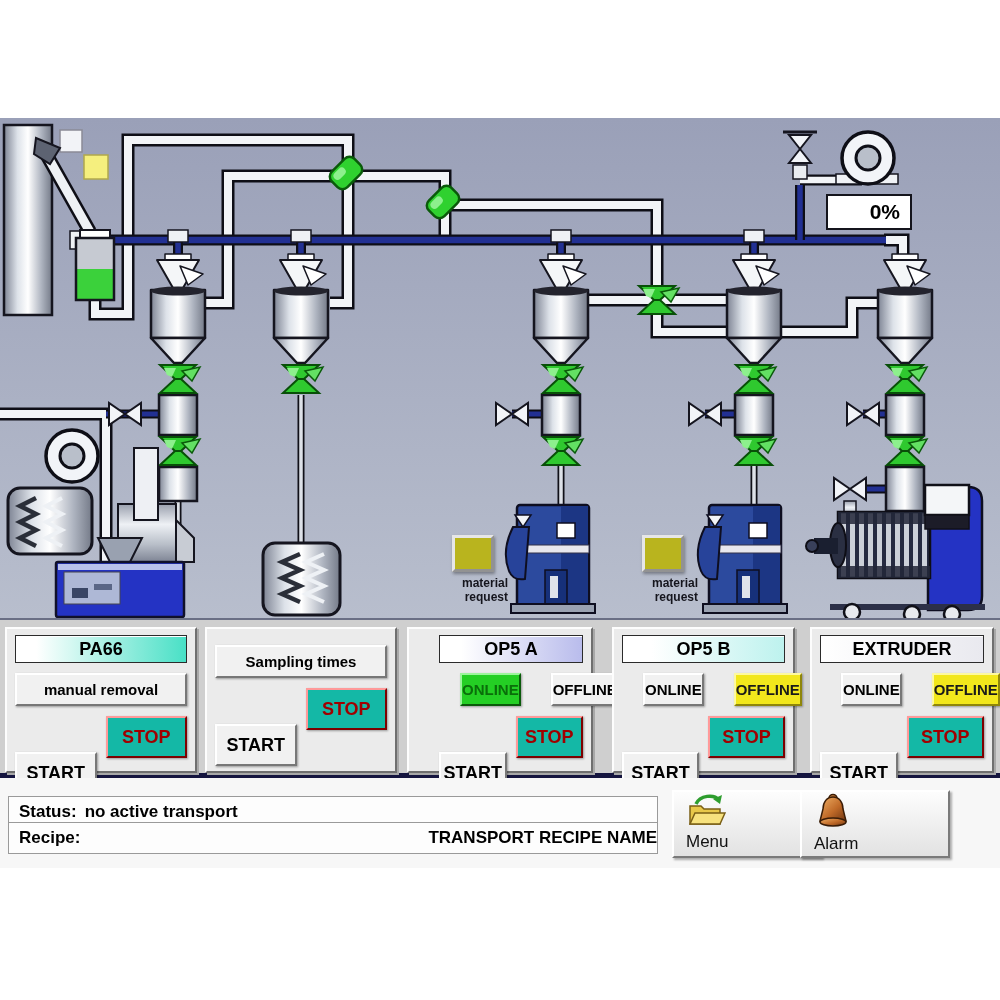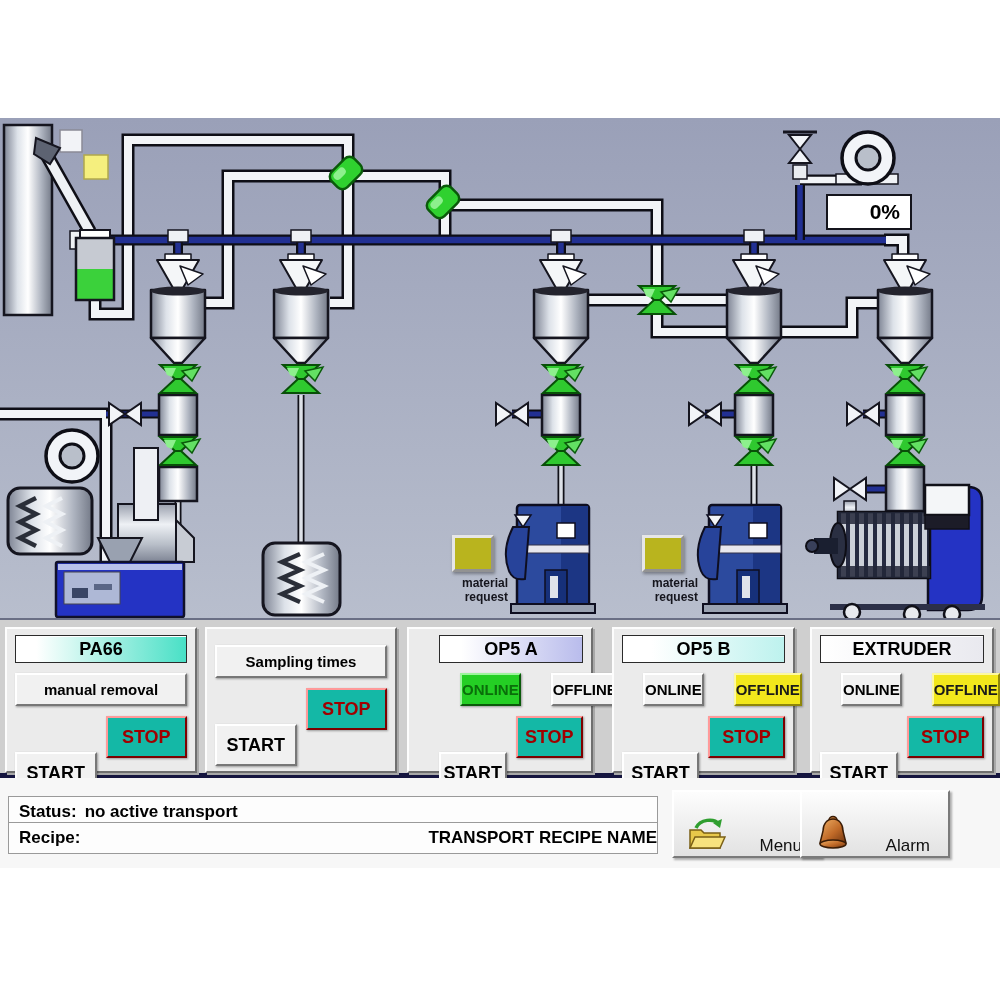--- a/index.html
+++ b/index.html
@@ -50,21 +50,21 @@
   
   .statusbar{position:absolute;left:0;top:778px;width:1000px;height:90px;background:#f7f7f7;}
   .field{position:absolute;left:8px;width:650px;background:#fdfdfd;border:1px solid #9a9a9a;
          font:bold 17px "Liberation Sans",sans-serif;color:#000;padding-left:10px;
          display:flex;align-items:center;gap:8px;}
   .f1{top:18px;height:31px;}
   .f2{top:44px;height:32px;justify-content:space-between;}
   .navbtn{position:absolute;top:12px;width:150px;height:68px;cursor:pointer;
           background:linear-gradient(#fdfdfd,#e2e2e2);border:2px solid;
           border-color:#ffffff #7a7a7a #7a7a7a #ffffff;box-shadow:2px 2px 2px rgba(0,0,0,.3);
-          display:flex;align-items:flex-end;padding:0 12px;}
+          display:flex;align-items:flex-start;padding:0 12px;flex-direction:column;}
   .menu{left:672px;} .alarm{left:800px;}
   .navbtn .lbl{flex:1;text-align:right;font:17px "Liberation Sans",sans-serif;color:#111;padding-right:6px;}
 </style>
 </head>
 <body>
 
 <div class="screen">
 
   <div class="process">
     <svg width="1000" height="500" viewBox="0 0 1000 500">

